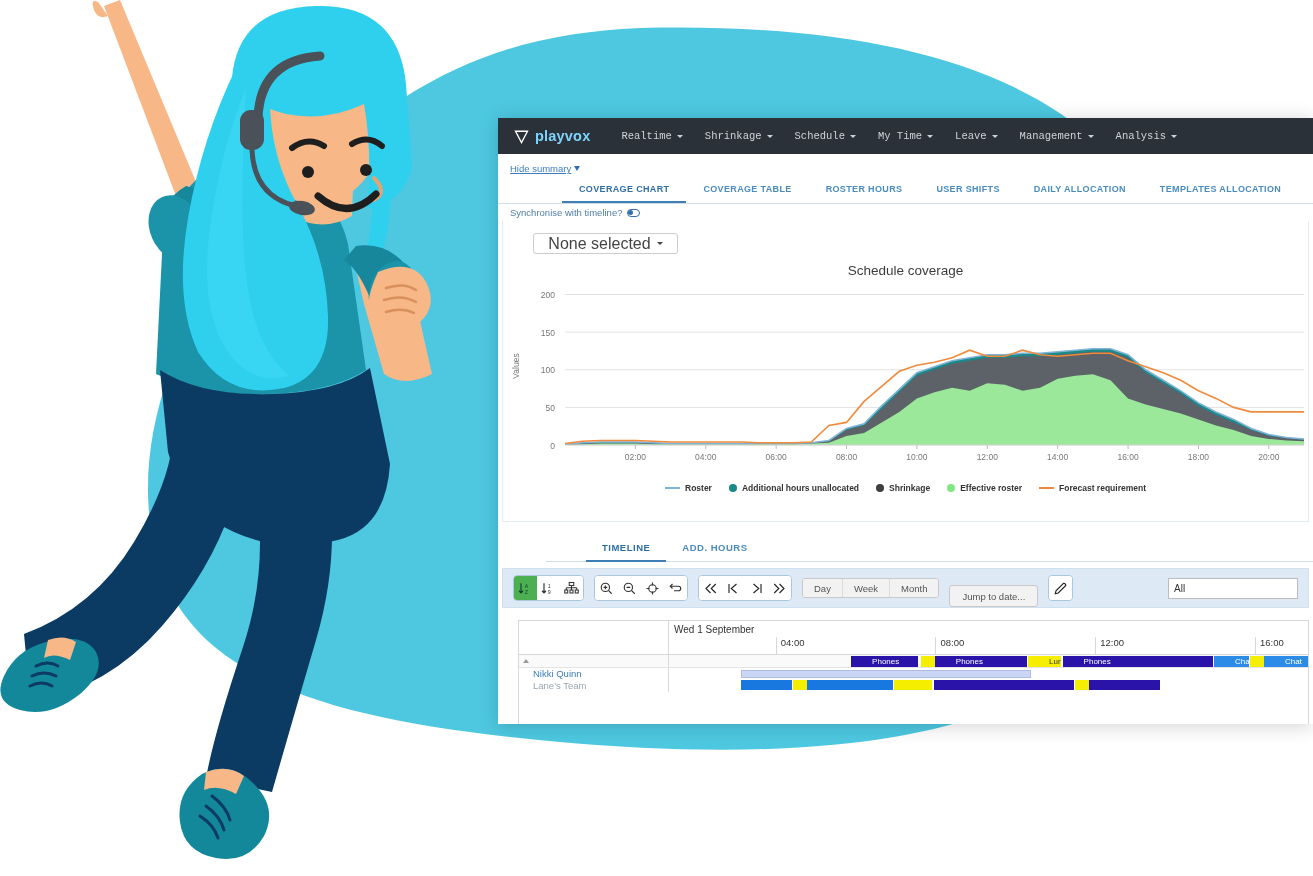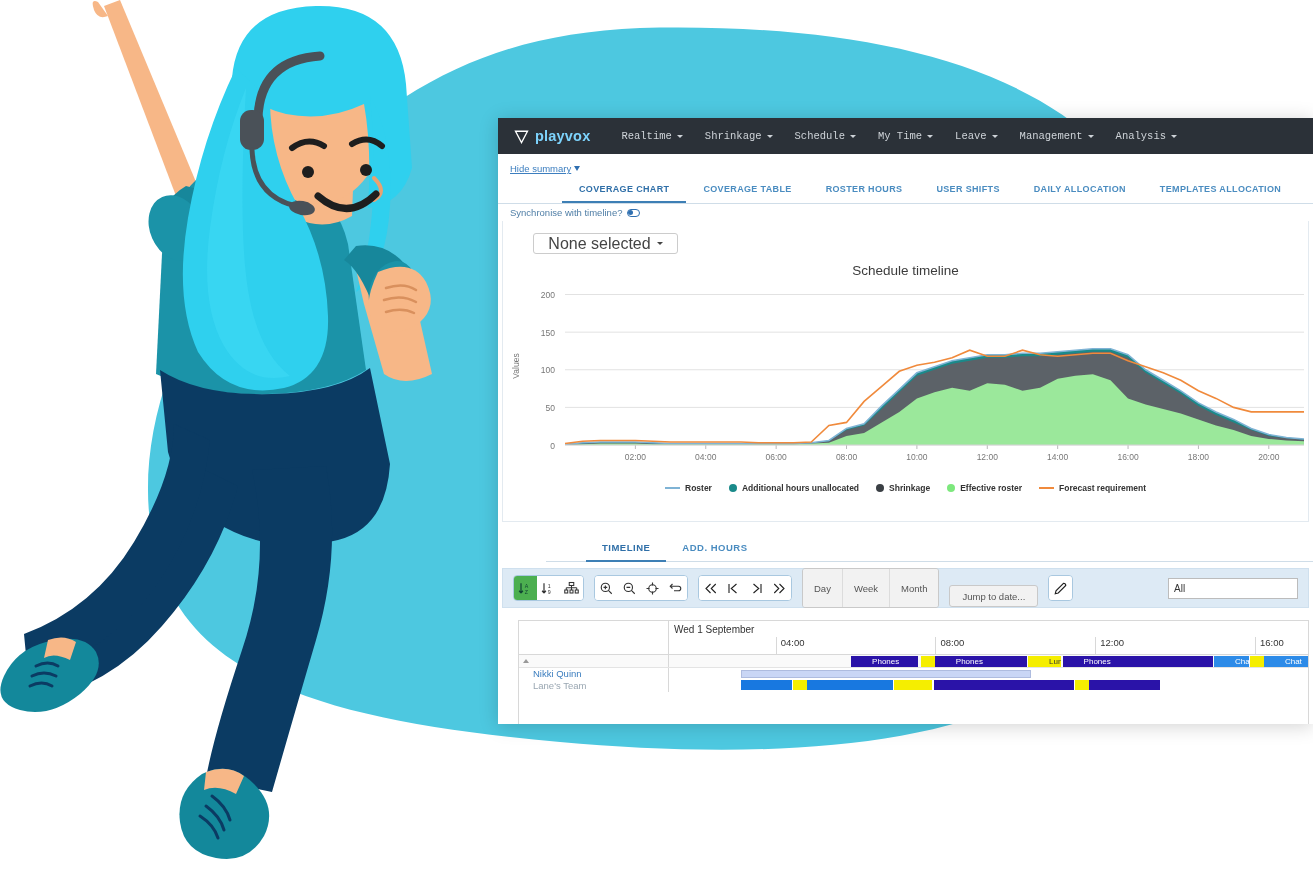--- a/index.html
+++ b/index.html
@@ -111,21 +111,21 @@
   }
   .btn-group{
     display:flex; align-items:center; border:1px solid #a9c8e0; border-radius:4px;
     background:#fff; height:26px; overflow:hidden;
   }
   .tbtn{
     width:23px; height:24px; display:flex; align-items:center; justify-content:center;
     cursor:pointer; background:#fff;
   }
   .tbtn.active{ background:#4caf50; }
-  .seg-group{ display:flex; border:1px solid #c9c9c9; border-radius:3px; overflow:hidden; height:40px;}
+  .seg-group{ display:flex; border:1px solid #c9c9c9; border-radius:3px; overflow:hidden; height:20px;}
   .seg{
     font-size:9.5px; color:#555; background:#f2f2f2; padding:0 11px;
     display:flex; align-items:center; border-right:1px solid #dcdcdc; cursor:pointer;
   }
   .seg:last-child{ border-right:none; }
   #jump-btn{
     font-size:9.5px; color:#555; background:#f2f2f2; border:1px solid #c9c9c9;
     border-radius:3px; height:22px; padding:0 12px; display:flex; align-items:center;
     cursor:pointer;
     margin-top:16px;
@@ -318,21 +318,21 @@
       <span>Synchronise with timeline?</span>
       <span class="toggle"></span>
     </div>
 
     
     <div id="chart-panel">
       <div id="none-selected">
         <span>None selected</span>
         <span class="caret" style="border-top-color:#444;margin-left:6px;"></span>
       </div>
-      <div id="chart-title">Schedule timeline</div>
+      <div id="chart-title">Schedule coverage</div>
       <div id="plot-wrap"><svg width="807" height="190" viewBox="0 0 807 190">
             <line x1="62" y1="164" x2="801" y2="164" stroke="#e2e2e2" stroke-width="1"></line>
             <text x="52" y="167.5" text-anchor="end" font-size="8.5" fill="#777" font-family="Liberation Sans, sans-serif">0</text>
             <line x1="62" y1="126.38095238095238" x2="801" y2="126.38095238095238" stroke="#e2e2e2" stroke-width="1"></line>
             <text x="52" y="129.88095238095238" text-anchor="end" font-size="8.5" fill="#777" font-family="Liberation Sans, sans-serif">50</text>
             <line x1="62" y1="88.76190476190476" x2="801" y2="88.76190476190476" stroke="#e2e2e2" stroke-width="1"></line>
             <text x="52" y="92.26190476190476" text-anchor="end" font-size="8.5" fill="#777" font-family="Liberation Sans, sans-serif">100</text>
             <line x1="62" y1="51.14285714285714" x2="801" y2="51.14285714285714" stroke="#e2e2e2" stroke-width="1"></line>
             <text x="52" y="54.64285714285714" text-anchor="end" font-size="8.5" fill="#777" font-family="Liberation Sans, sans-serif">150</text>
             <line x1="62" y1="13.523809523809518" x2="801" y2="13.523809523809518" stroke="#e2e2e2" stroke-width="1"></line>

